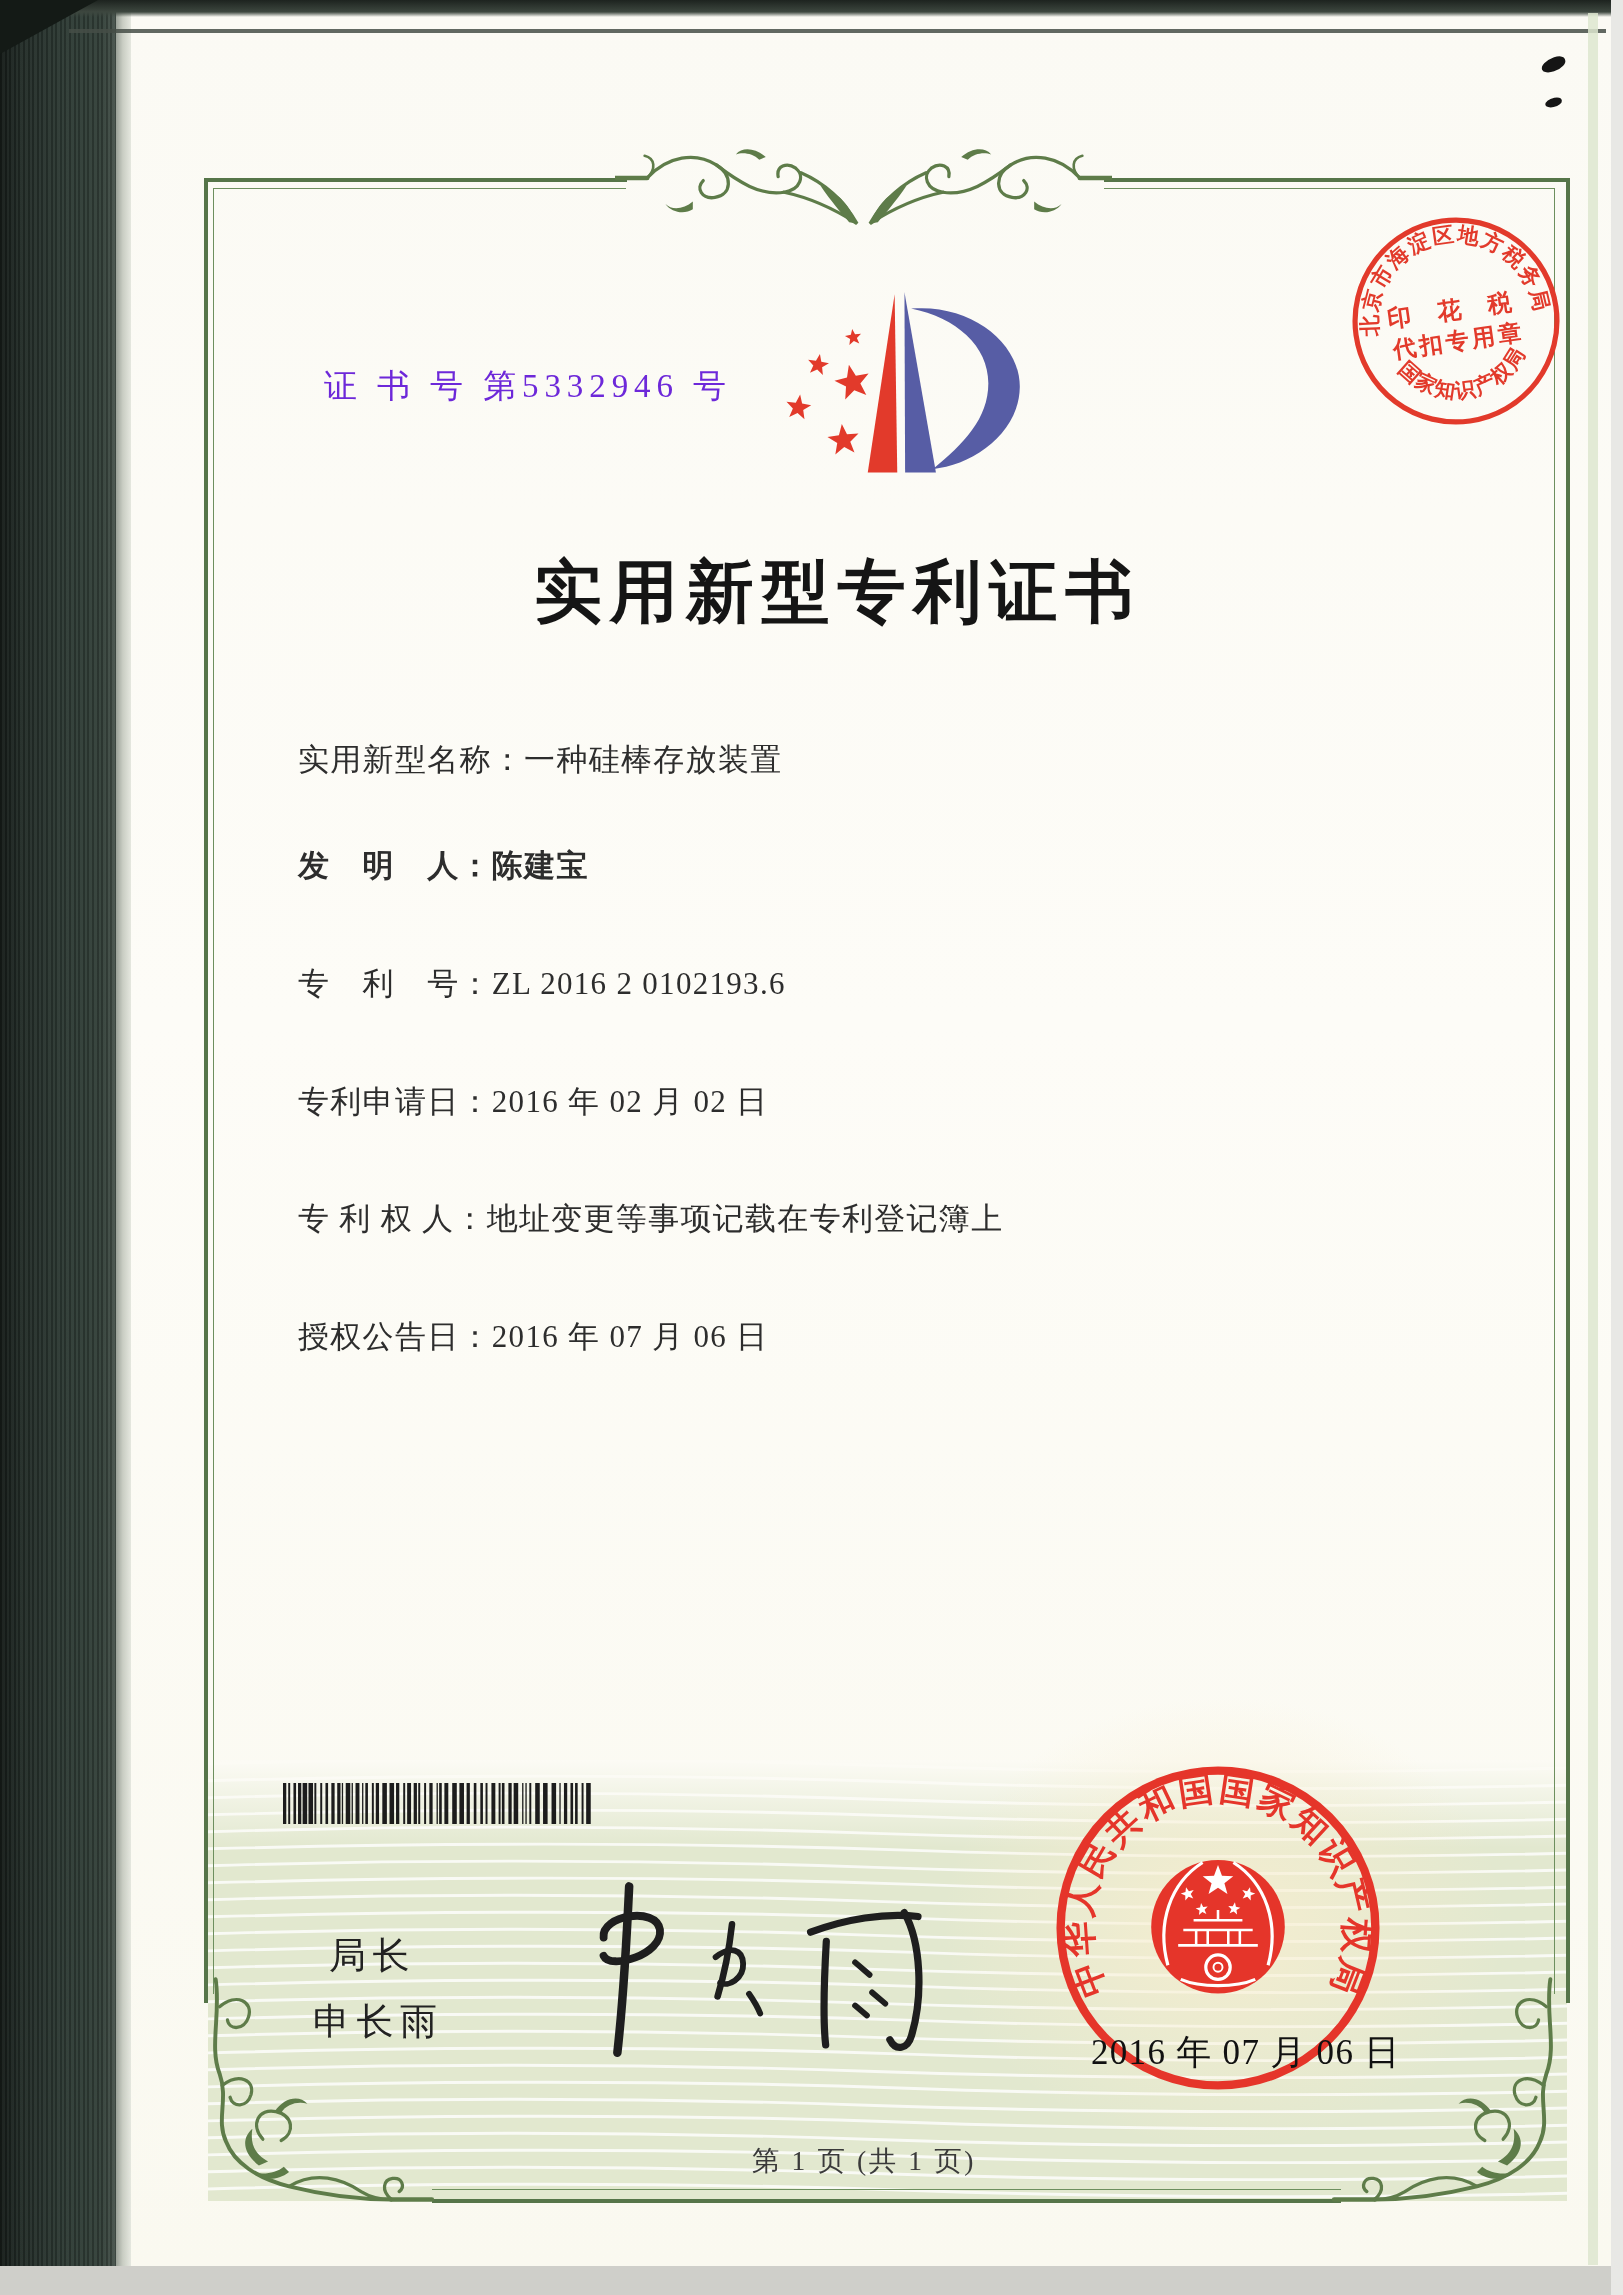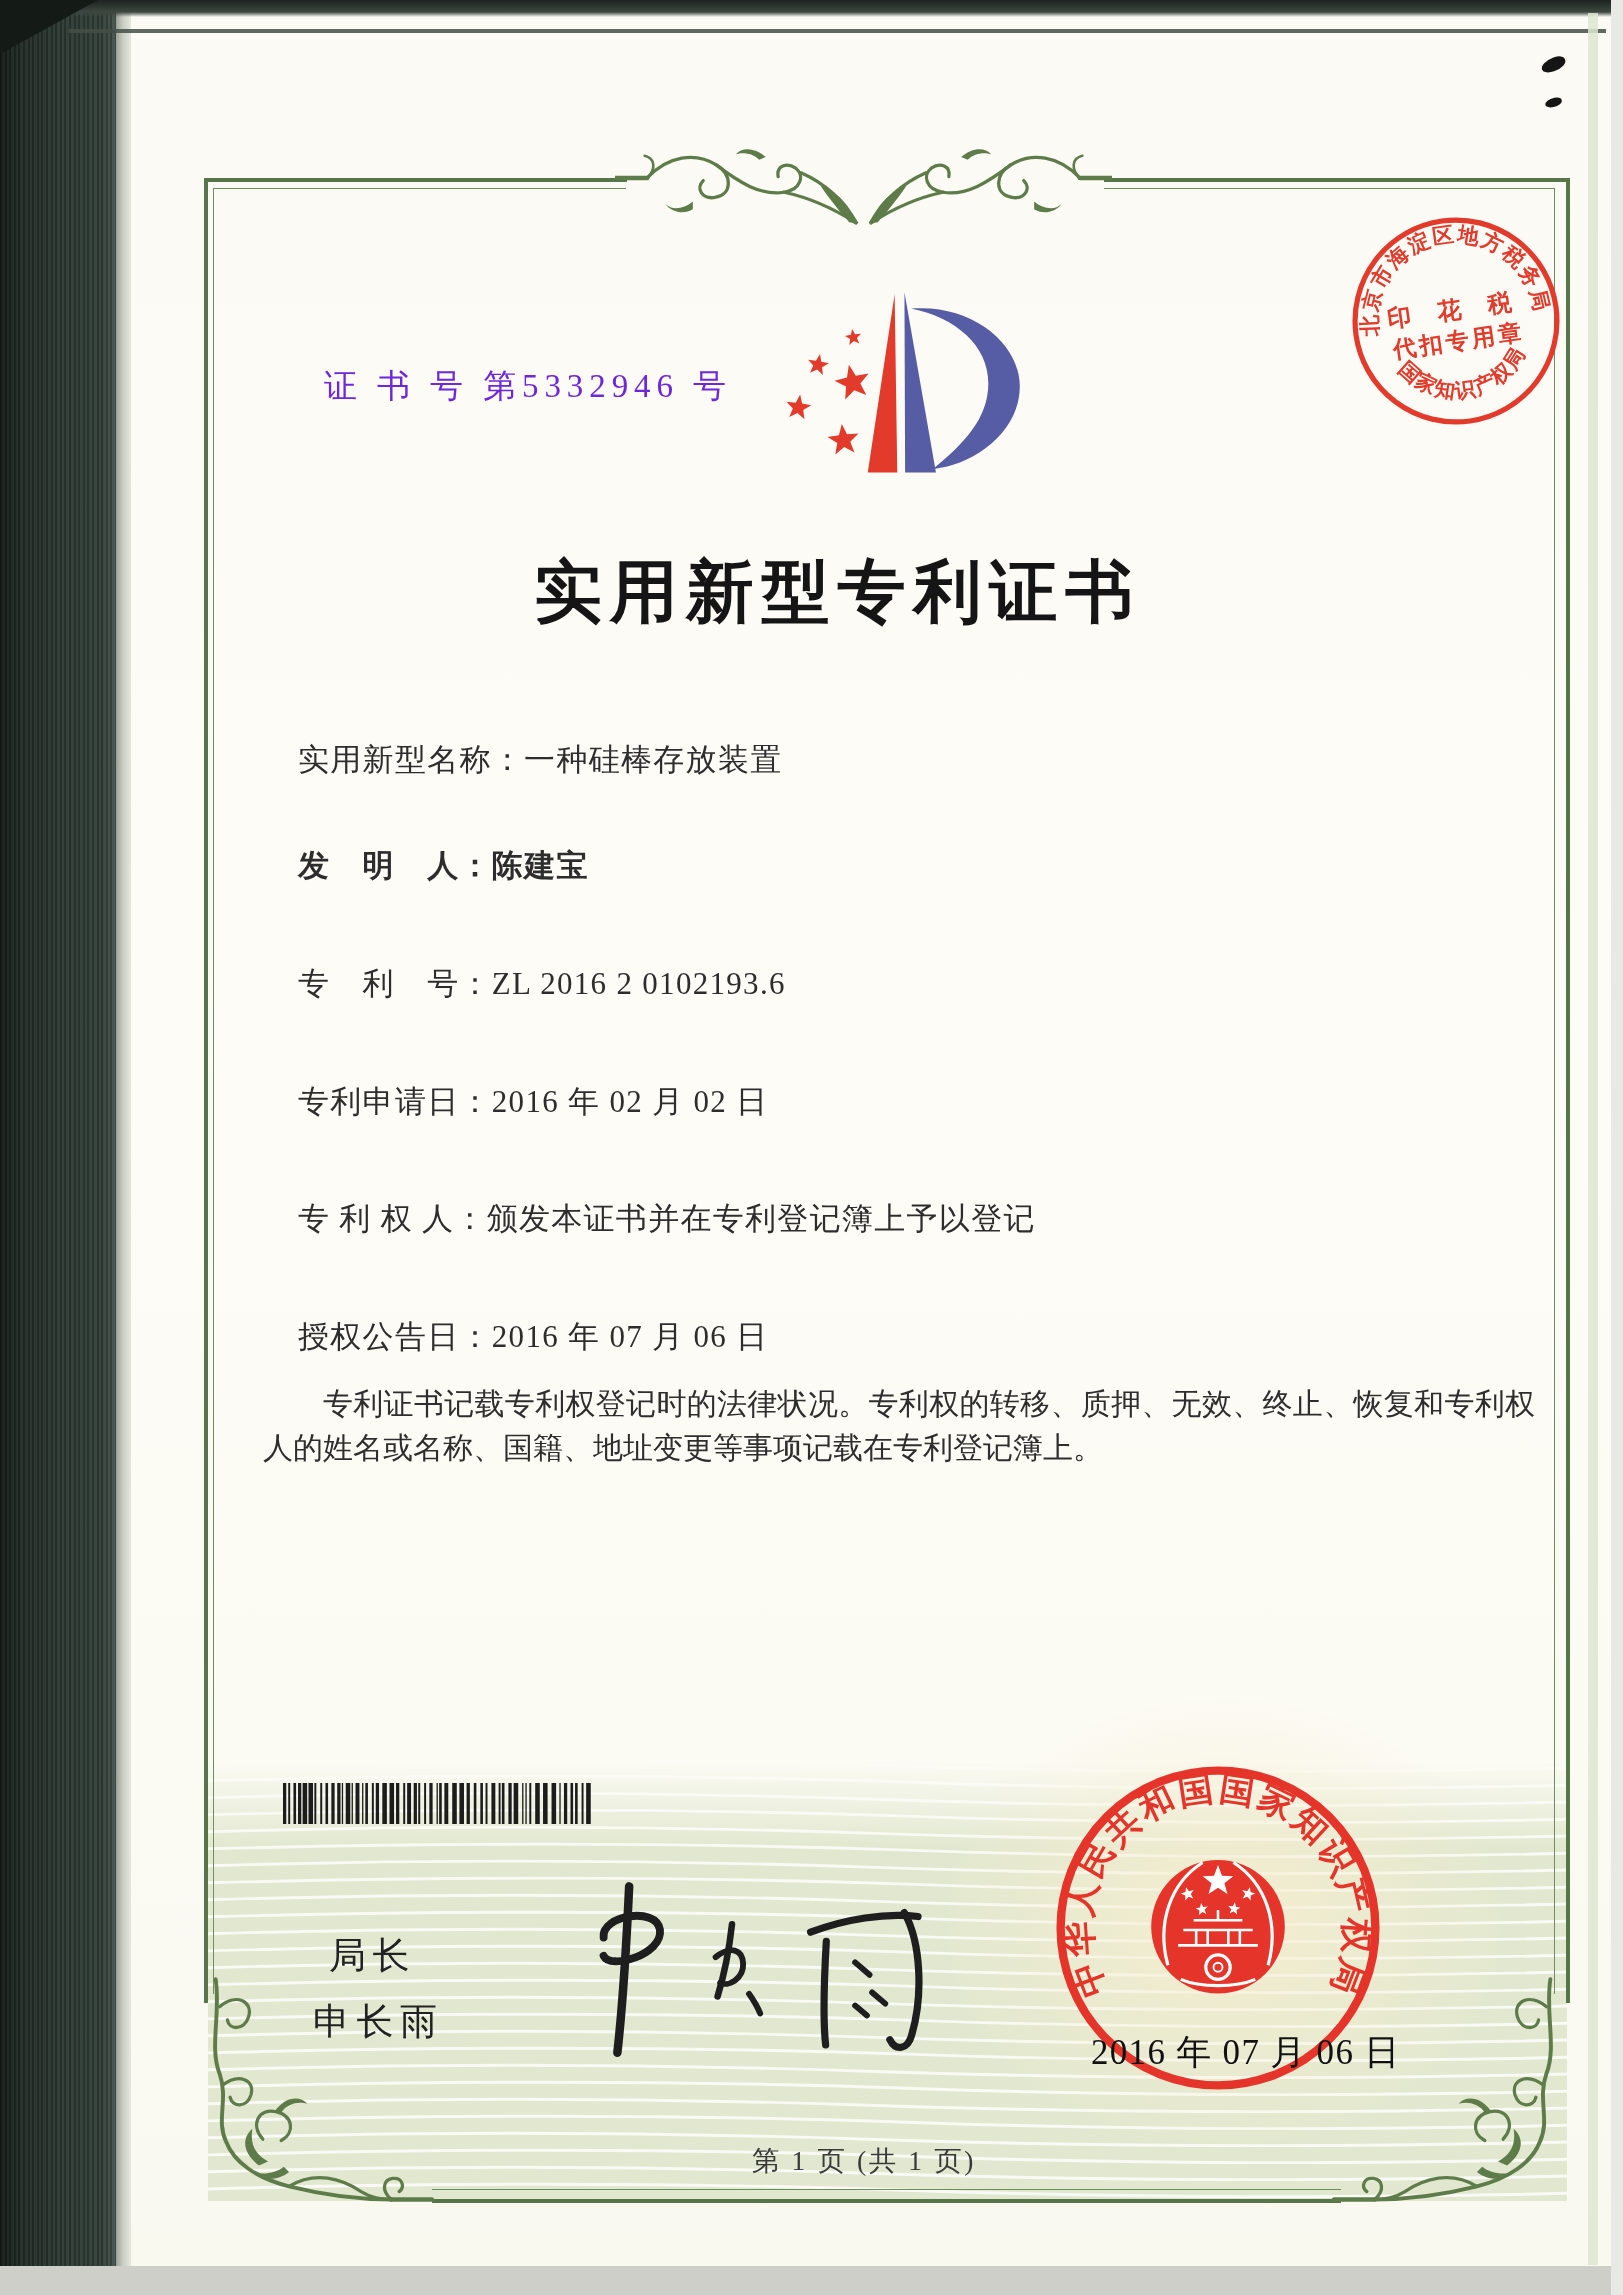--- a/index.html
+++ b/index.html
@@ -184,25 +184,24 @@
   <polygon fill="#e23a2b" points="97.4,218.1 105.3,233.9 122.8,232.8 110.3,245.2 116.7,261.6 101.1,253.4 87.5,264.7 90.4,247.3 75.5,237.8 93.0,235.2"></polygon>
 </svg>
 
 <div class="abs cert-no">证 书 号 第5332946 号</div>
 <div class="abs title">实用新型专利证书</div>
 
 <div class="abs field" style="top:727px;margin-top:12px;"><span>实用新型名称：</span><span>一种硅棒存放装置</span></div>
 <div class="abs field" style="top:845px;font-weight:bold;"><span>发　明　人：</span><span>陈建宝</span></div>
 <div class="abs field" style="top:963px;"><span>专　利　号：</span><span>ZL 2016 2 0102193.6</span></div>
 <div class="abs field" style="top:1081px;"><span>专利申请日：</span><span>2016 年 02 月 02 日</span></div>
-<div class="abs field" style="top:1198px;"><span>专 利 权 人：</span><span>颁发本证书并在专利登记簿上予以登记</span></div>
+<div class="abs field" style="top:1198px;"><span>专 利 权 人：</span><span>地址变更等事项记载在专利登记簿上</span></div>
 <div class="abs field" style="top:1316px;"><span>授权公告日：</span><span>2016 年 07 月 06 日</span></div>
 
 <div class="abs paras">
-  <p>专利证书记载专利权登记时的法律状况。专利权的转移、质押、无效、终止、恢复和专利权人的姓名或名称、国籍、地址变更等事项记载在专利登记簿上。</p>
 </div>
 
 <svg class="abs barcode" id="barcode-svg" viewBox="0 0 476 62" preserveAspectRatio="none">
     <rect x="0" y="0" width="5" height="62" fill="#1c1c1c"></rect>
     <rect x="8" y="0" width="3" height="62" fill="#1c1c1c"></rect>
     <rect x="16" y="0" width="4" height="62" fill="#1c1c1c"></rect>
     <rect x="23" y="0" width="5" height="62" fill="#1c1c1c"></rect>
     <rect x="30" y="0" width="7" height="62" fill="#1c1c1c"></rect>
     <rect x="39" y="0" width="7" height="62" fill="#1c1c1c"></rect>
     <rect x="48" y="0" width="3" height="62" fill="#1c1c1c"></rect>

